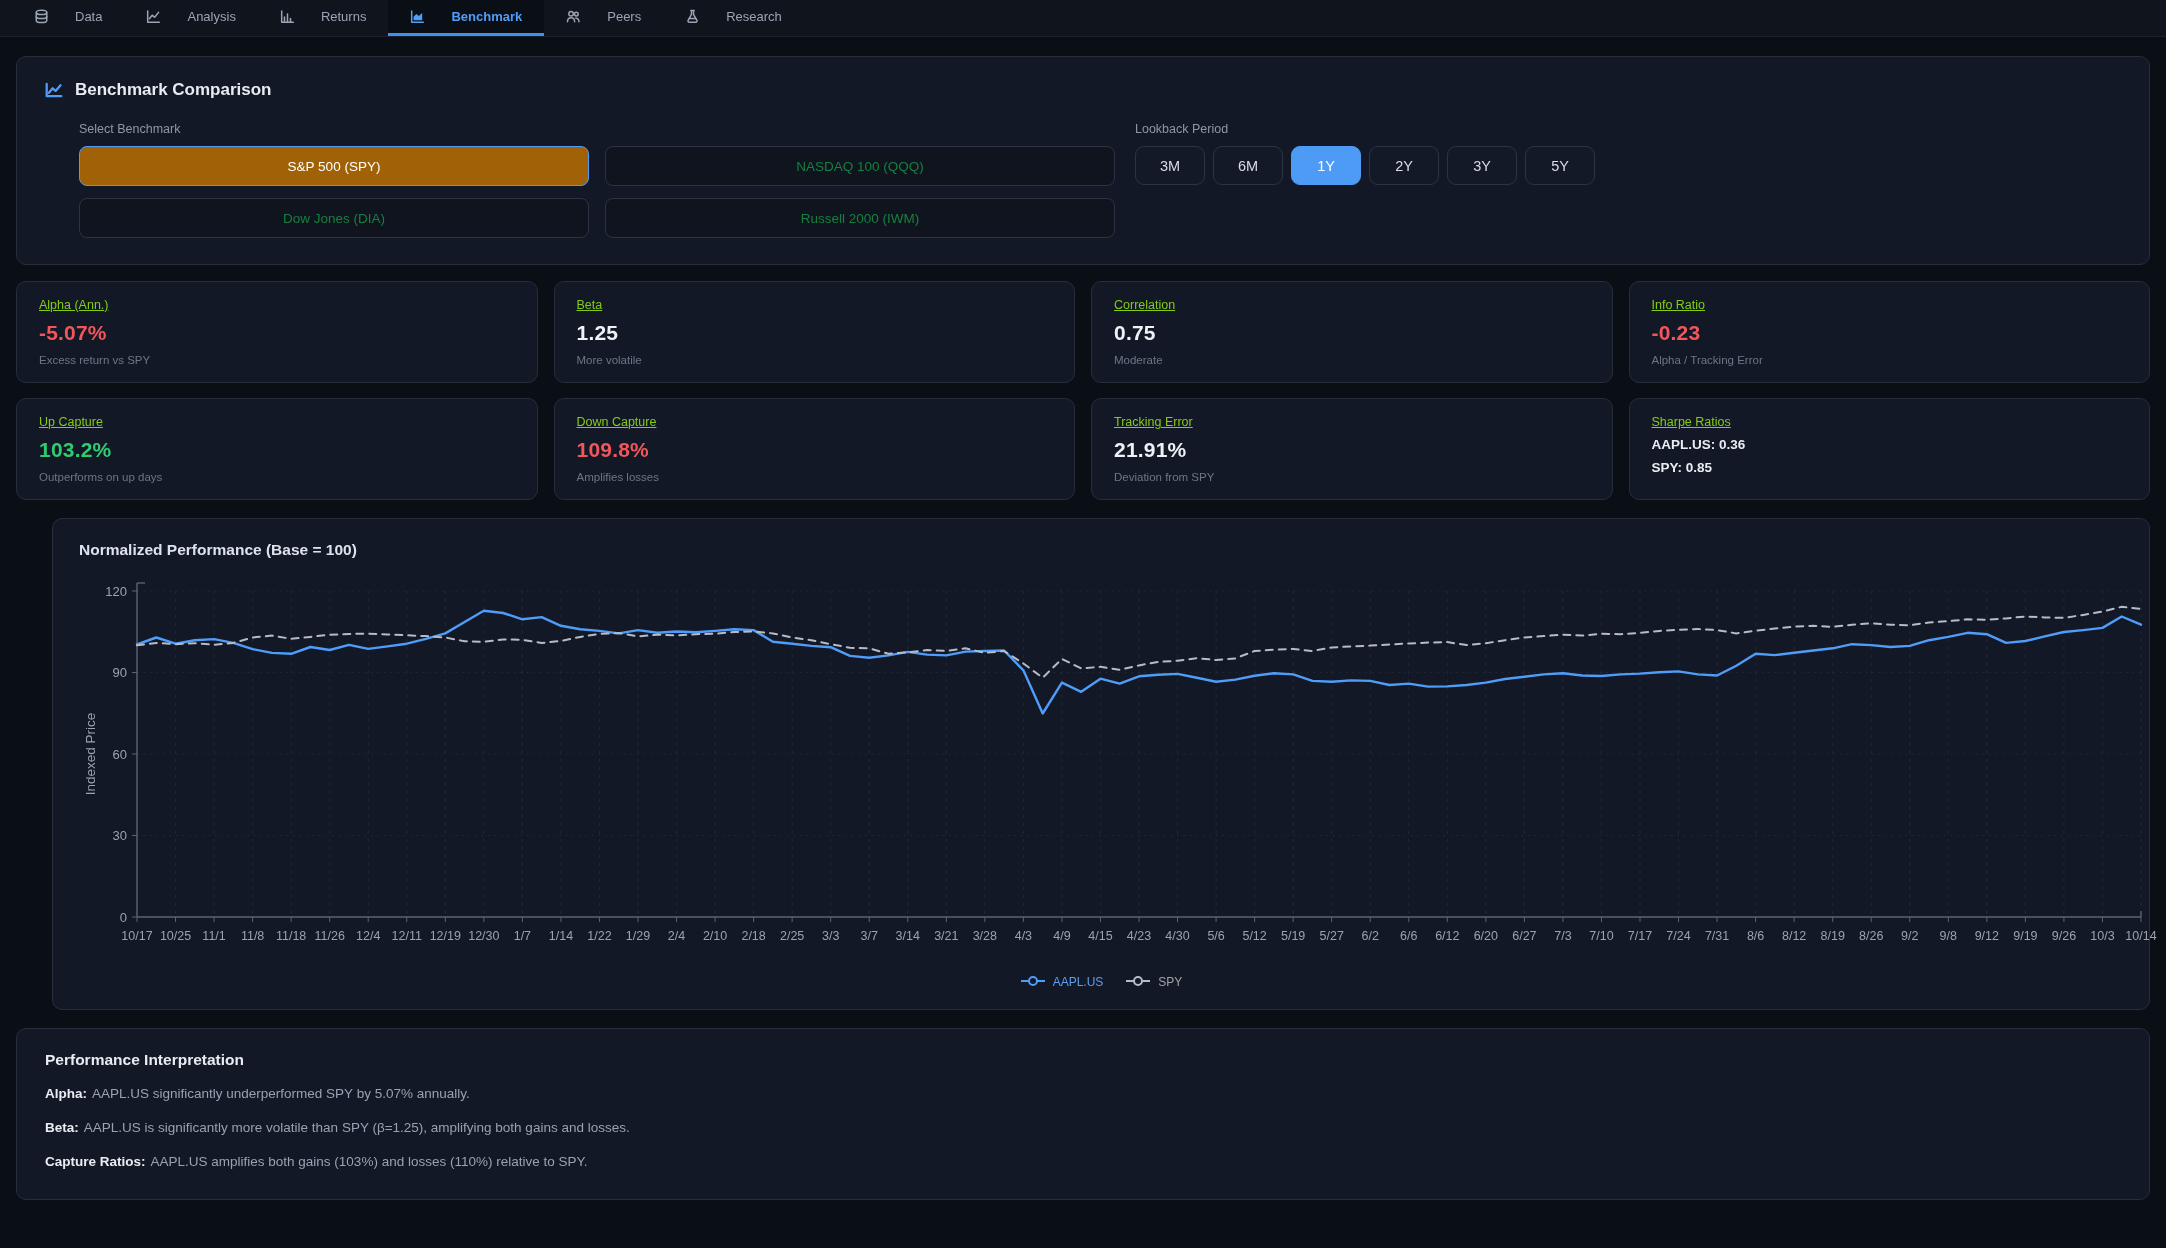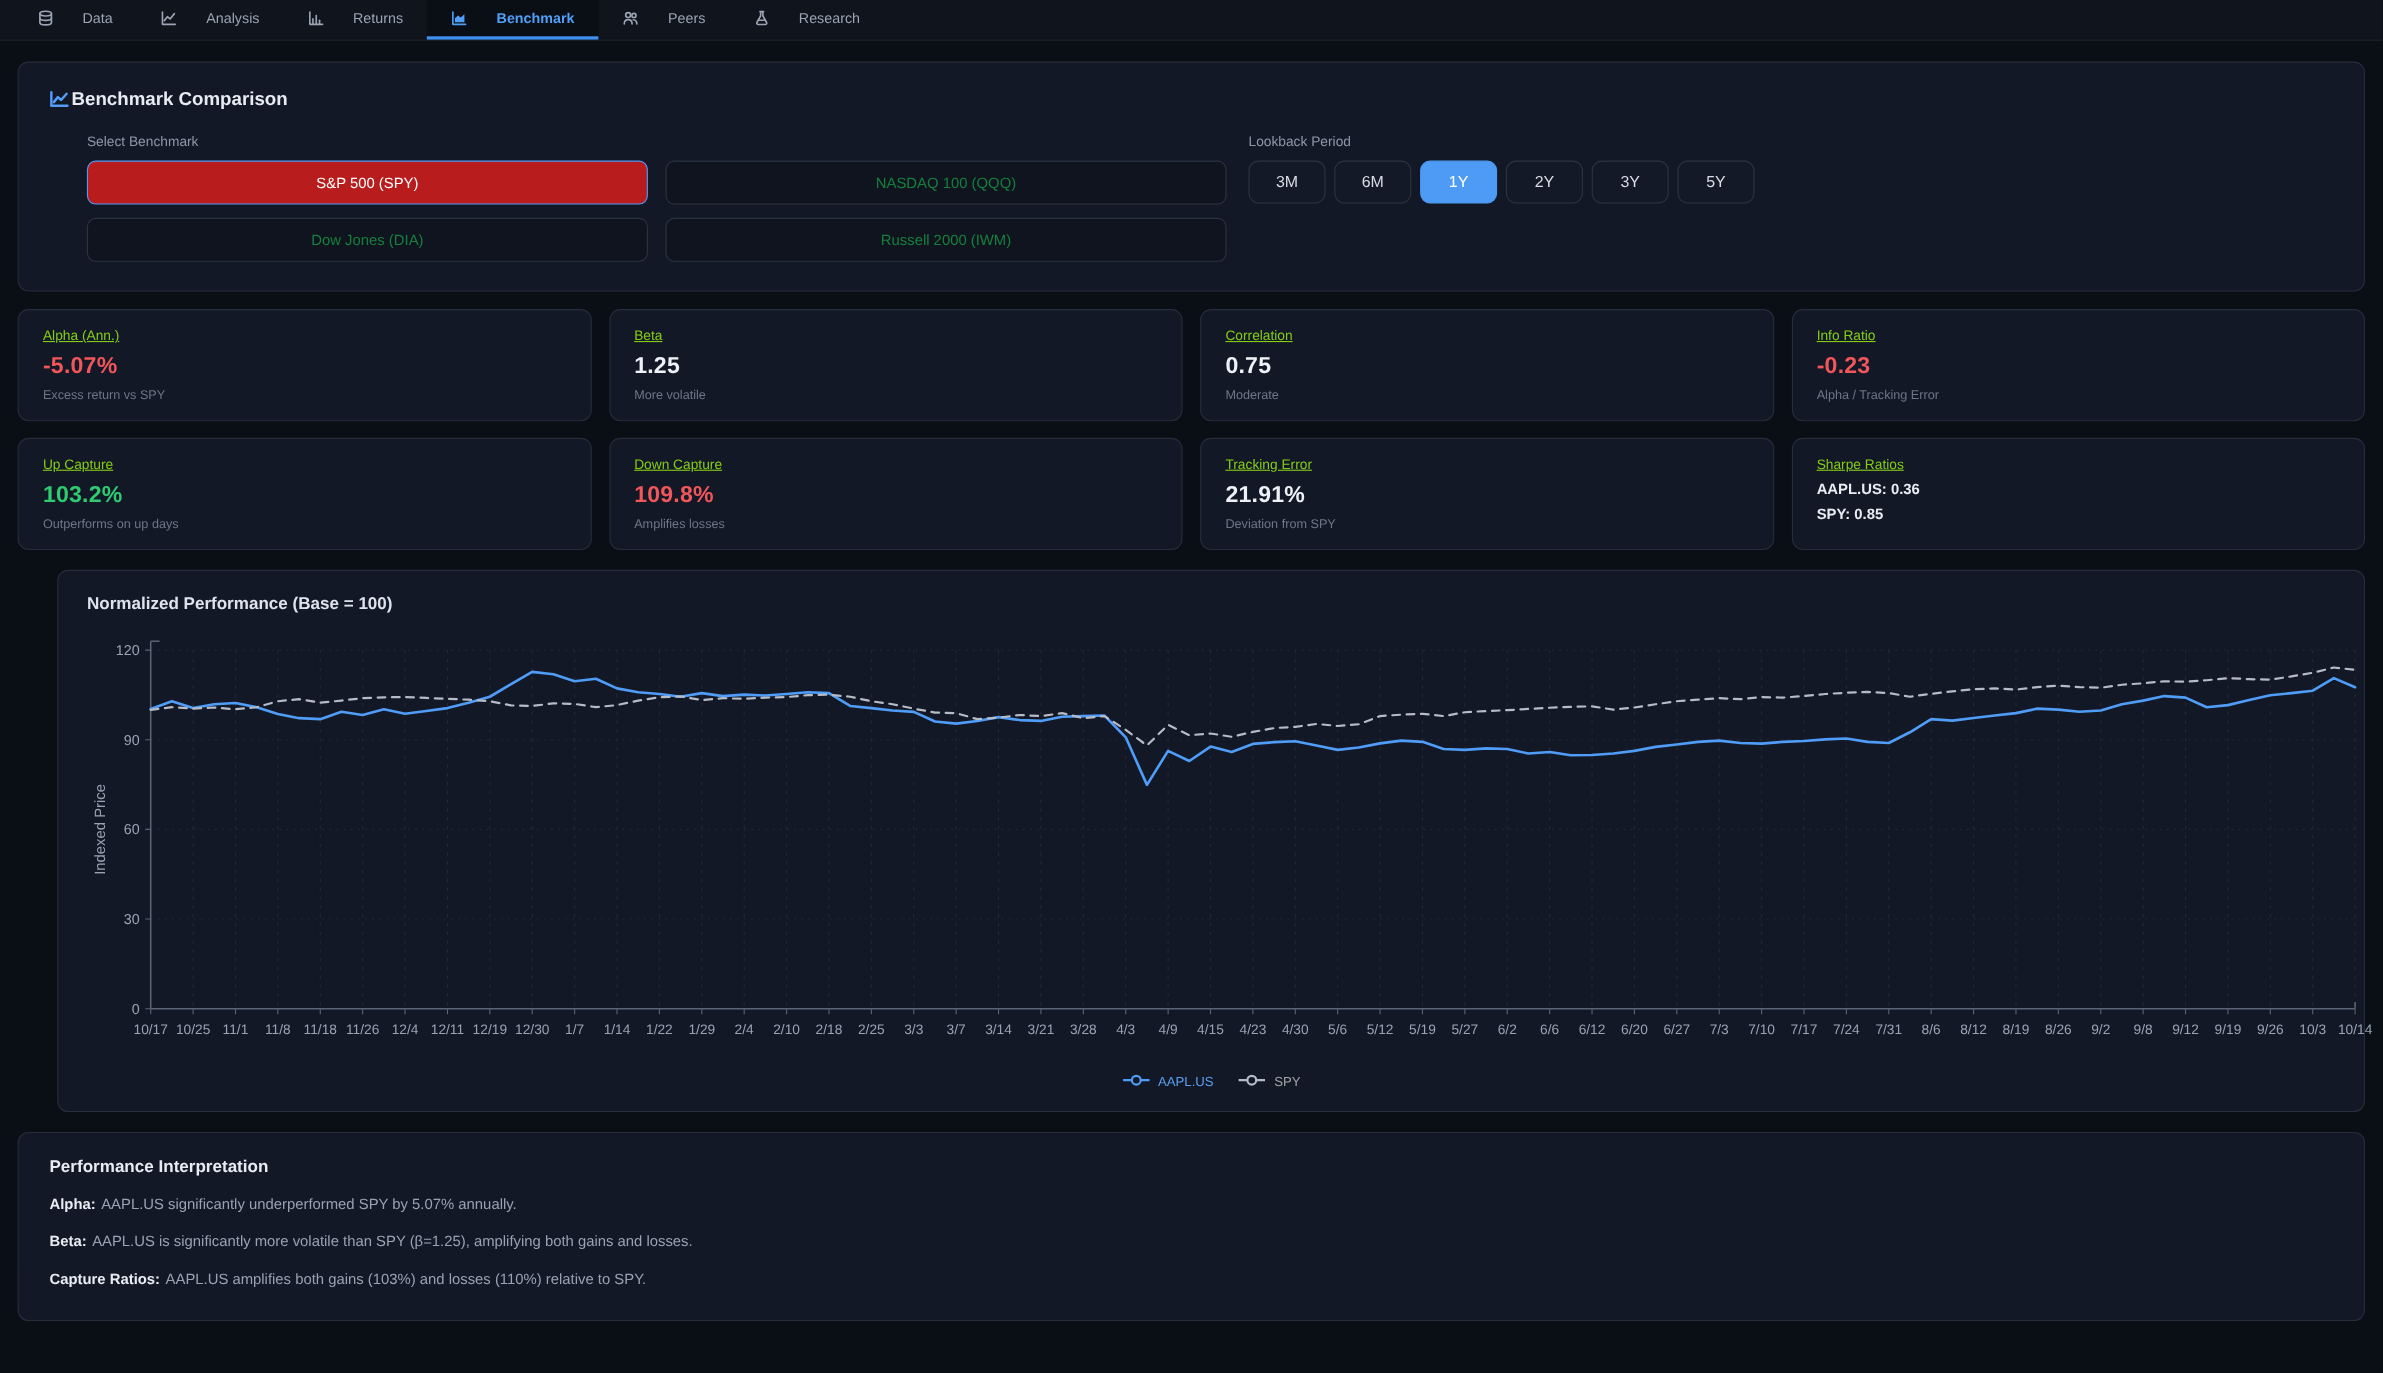--- a/index.html
+++ b/index.html
@@ -9,28 +9,28 @@
   .tabbar { display:flex; align-items:stretch; height:37px; background:#10141d; border-bottom:1px solid #1c212c; padding-left:12px; }
   .tab { display:flex; align-items:center; gap:26px; padding:16px 22px; font-size:13px; color:#9aa4b4; cursor:pointer; border-bottom:3px solid transparent; }
   .tab svg { width:15px; height:15px; stroke:currentColor; fill:none; stroke-width:1.6; stroke-linecap:round; stroke-linejoin:round; }
   .tab.active { color:#4f9ff8; background:#0a0e15; border-bottom-color:#4090f0; font-weight:bold; }
 
   .page { padding:19px 16px 0 16px; }
   .card { background:#131826; border:1px solid #262d3b; border-radius:10px; }
 
   
   .bench-card { padding:23px 28px 26px 28px; }
-  .card-title { display:flex; align-items:center; gap:2px; font-size:17px; font-weight:bold; color:#e7ebf2; }
+  .card-title { display:flex; align-items:center; gap:12px; font-size:17px; font-weight:bold; color:#e7ebf2; }
   .card-title svg { width:18px; height:18px; stroke:#549bf7; fill:none; stroke-width:2; stroke-linecap:round; stroke-linejoin:round; }
   .bench-row { display:flex; margin-top:22px;margin-left:34px; }
   .bench-left { width:1036px; }
   .field-label { font-size:12.5px; color:#8d97a8; margin-bottom:10px; }
   .bench-grid { display:grid; grid-template-columns:1fr 1fr; gap:12px 16px; }
   .bench-btn { height:40px; border-radius:8px; background:#10141f; border:1px solid #2b3344; color:#15803d; font-size:13.5px; display:flex; align-items:center; justify-content:center; cursor:pointer; }
-  .bench-btn.selected { background:#b91c1c; border-color:#539af6; color:#ffffff; }
+  .bench-btn.selected { background:#a16207; border-color:#539af6; color:#ffffff; }
   .bench-right { margin-left:20px; }
   .lookback-row { display:flex; gap:8px; }
   .lb-btn { width:70px; height:39px; border-radius:9px; background:#141927; border:1px solid #2c3442; color:#d8dde6; font-size:14.5px; display:flex; align-items:center; justify-content:center; cursor:pointer; }
   .lb-btn.selected { background:#4d9bf5; border-color:#4d9bf5; color:#fff; }
 
   
   .metrics { display:grid; grid-template-columns:repeat(4,1fr); gap:15px 16px; margin-top:16px; }
   .m-card { background:#131826; border:1px solid #262d3b; border-radius:10px; padding:16px 22px; min-height:101px; }
   .m-label { font-size:12.5px; color:#84cc16;text-decoration:underline; }
   .m-value { font-size:21px; font-weight:bold; margin-top:9px; letter-spacing:.2px; }

